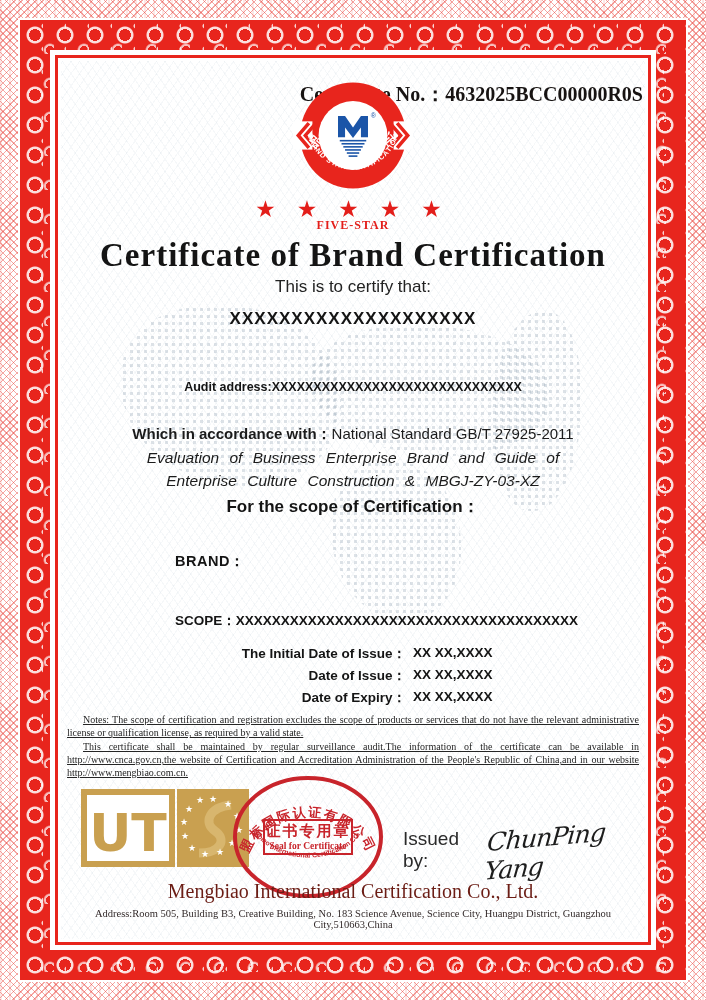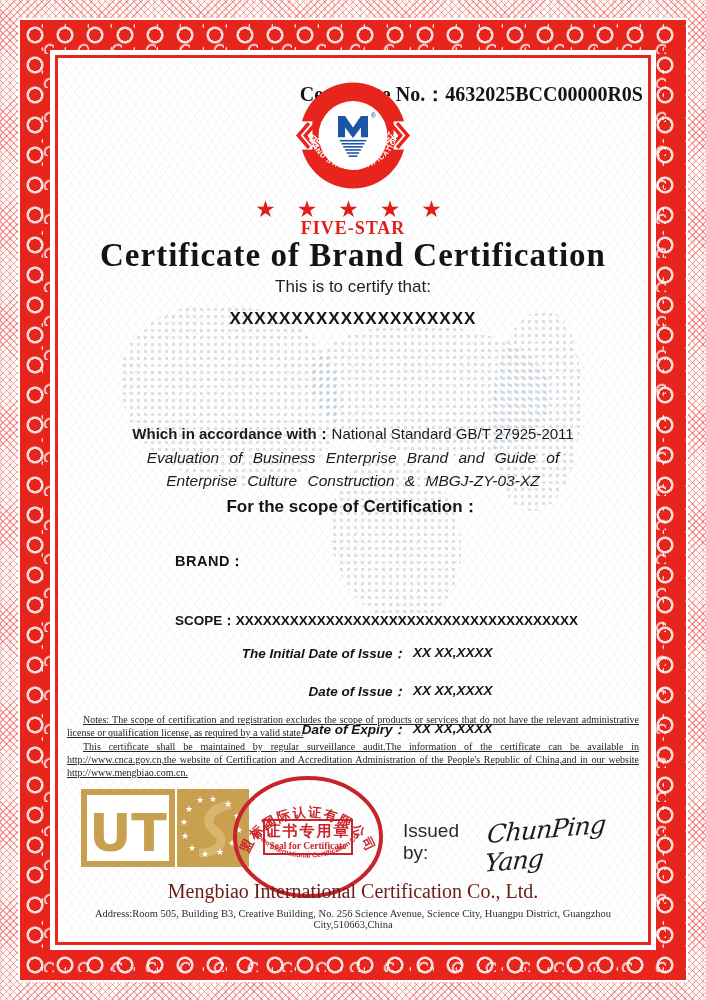--- a/index.html
+++ b/index.html
@@ -34,51 +34,51 @@
   .dots-b{left:250px;top:265px;width:240px;height:130px;}
   .dots-c{left:270px;top:400px;width:130px;height:160px;}
   .dots-d{left:430px;top:250px;width:90px;height:200px;border-radius:60% 40% 55% 45%;}
 
   .abs{position:absolute;left:0;right:0;text-align:center;}
 
   .cert-no{position:absolute;top:4px;right:2px;left:auto;font-family:"Liberation Serif",serif;font-weight:bold;font-size:20px;color:#171312;margin-top:16px;}
 
   .logo-wrap{position:absolute;top:18px;left:0;right:0;text-align:center;}
   .stars-row{top:136px;color:#e31e1a;font-size:20px;letter-spacing:9px;font-weight:bold;}
-  .five-star{top:157px;color:#e31e1a;font-family:"Liberation Serif",serif;font-weight:bold;font-size:18px;letter-spacing:1px;text-align:center;}
+  .five-star{top:157px;color:#e31e1a;font-family:"Liberation Serif",serif;font-weight:bold;font-size:12px;letter-spacing:1px;text-align:center;}
   .main-title{top:176px;font-family:"Liberation Serif",serif;font-weight:bold;font-size:33px;color:#141414;letter-spacing:1px;}
   .certify-line{top:216px;font-size:17px;color:#222;}
 
   .name-x{top:248px;font-weight:bold;font-size:17px;color:#141414;letter-spacing:1px;}
   .credit-line{top:281px;font-weight:bold;font-size:13.5px;color:#141414;}
   .reg-line{top:301px;font-weight:bold;font-size:12.5px;color:#141414;}
   .audit-line{top:319px;font-weight:bold;font-size:12.5px;color:#141414;}
 
   .accordance{top:364px;font-size:15px;color:#1b1b1b;}
   .accordance b{font-weight:bold;}
   .std-line{font-style:italic;font-size:15.5px;color:#1b1b1b;word-spacing:6px;}
   .std1{top:388px;}
   .std2{top:411px;}
   .scope-heading{top:434px;font-weight:bold;font-size:17px;color:#141414;}
 
   .brand-line{position:absolute;left:114px;top:491px;font-weight:bold;font-size:14.5px;color:#141414;letter-spacing:.5px;}
   .scope-line{position:absolute;left:114px;top:551px;font-weight:bold;font-size:13.5px;color:#141414;}
 
-  .dates{position:absolute;top:584px;left:0;right:0;display:flex;flex-direction:column;align-items:center;gap:20px;font-style:italic;}
+  .dates{position:absolute;top:584px;left:0;right:0;display:flex;flex-direction:column;align-items:center;gap:4px;}
   .date-row{display:flex;width:410px;font-weight:bold;font-size:13.5px;color:#141414;}
   .dlabel{flex:0 0 258px;text-align:right;}
   .dvalue{padding-left:7px;text-align:center;}
 
   .notes{position:absolute;top:652px;left:6px;right:6px;font-family:"Liberation Serif",serif;font-size:10px;line-height:13px;color:#252525;text-align:justify;}
   .notes p{margin:0 0 1px 0;text-indent:16px;text-decoration:underline;}
 
   .footer-row{position:absolute;top:722px;left:0;right:0;height:120px;}
   .ut-logo{position:absolute;left:20px;top:4px;}
   .seal{position:absolute;left:168px;top:-10px;}
-  .issued{position:absolute;left:342px;top:30px;display:flex;align-items:center;}
+  .issued{position:absolute;left:342px;top:38px;display:flex;align-items:center;}
   .issued-label{font-size:19px;color:#2a2a2a;}
   .signature{font-family:"DejaVu Serif",serif;font-style:italic;font-size:25px;color:#1d1d1d;margin-left:8px;transform:skewX(-10deg) rotate(-5deg);display:inline-block;letter-spacing:-1px;}
 
   .company-name{top:819px;font-family:"Liberation Serif",serif;font-weight:normal;font-size:20px;color:#6b1d15;}
   .address-line{top:847px;font-family:"Liberation Serif",serif;font-size:10.5px;color:#332a2a;}
 </style>
 </head>
 <body>
 
 <div class="frame-lace"></div>
@@ -133,20 +133,23 @@
     </svg>
   </div>
 
   <div class="abs stars-row">★ ★ ★ ★ ★</div>
   <div class="abs five-star">FIVE-STAR</div>
   <div class="abs main-title">Certificate of Brand Certification</div>
   <div class="abs certify-line">This is to certify that:</div>
 
   <div class="abs name-x">XXXXXXXXXXXXXXXXXXXX</div>
 
+  <div class="abs audit-line">
+    <span>Audit address:</span><span>XXXXXXXXXXXXXXXXXXXXXXXXXXXXXX</span>
+  </div>
 
   <div class="abs accordance">
     <b>Which in accordance with：</b><span>National Standard GB/T 27925-2011</span>
   </div>
   <div class="abs std-line std1">Evaluation of Business Enterprise Brand and Guide of</div>
   <div class="abs std-line std2">Enterprise Culture Construction &amp; MBGJ-ZY-03-XZ</div>
   <div class="abs scope-heading">For the scope of Certification：</div>
 
   <div class="brand-line">BRAND：</div>
   <div class="scope-line">
@@ -218,15 +221,15 @@
     </div>
 
     <div class="issued">
       <span class="issued-label">Issued by:</span>
       <span class="signature">ChunPing Yang</span>
     </div>
 
   </div>
 
   <div class="abs company-name">Mengbiao International Certification Co., Ltd.</div>
-  <div class="abs address-line">Address:Room 505, Building B3, Creative Building, No. 256 Science Avenue, Science City, Huangpu District, Guangzhou City,510663,China</div>
+  <div class="abs address-line">Address:Room 505, Building B3, Creative Building, No. 183 Science Avenue, Science City, Huangpu District, Guangzhou City,510663,China</div>
 
 </div>
 
 </body></html>

